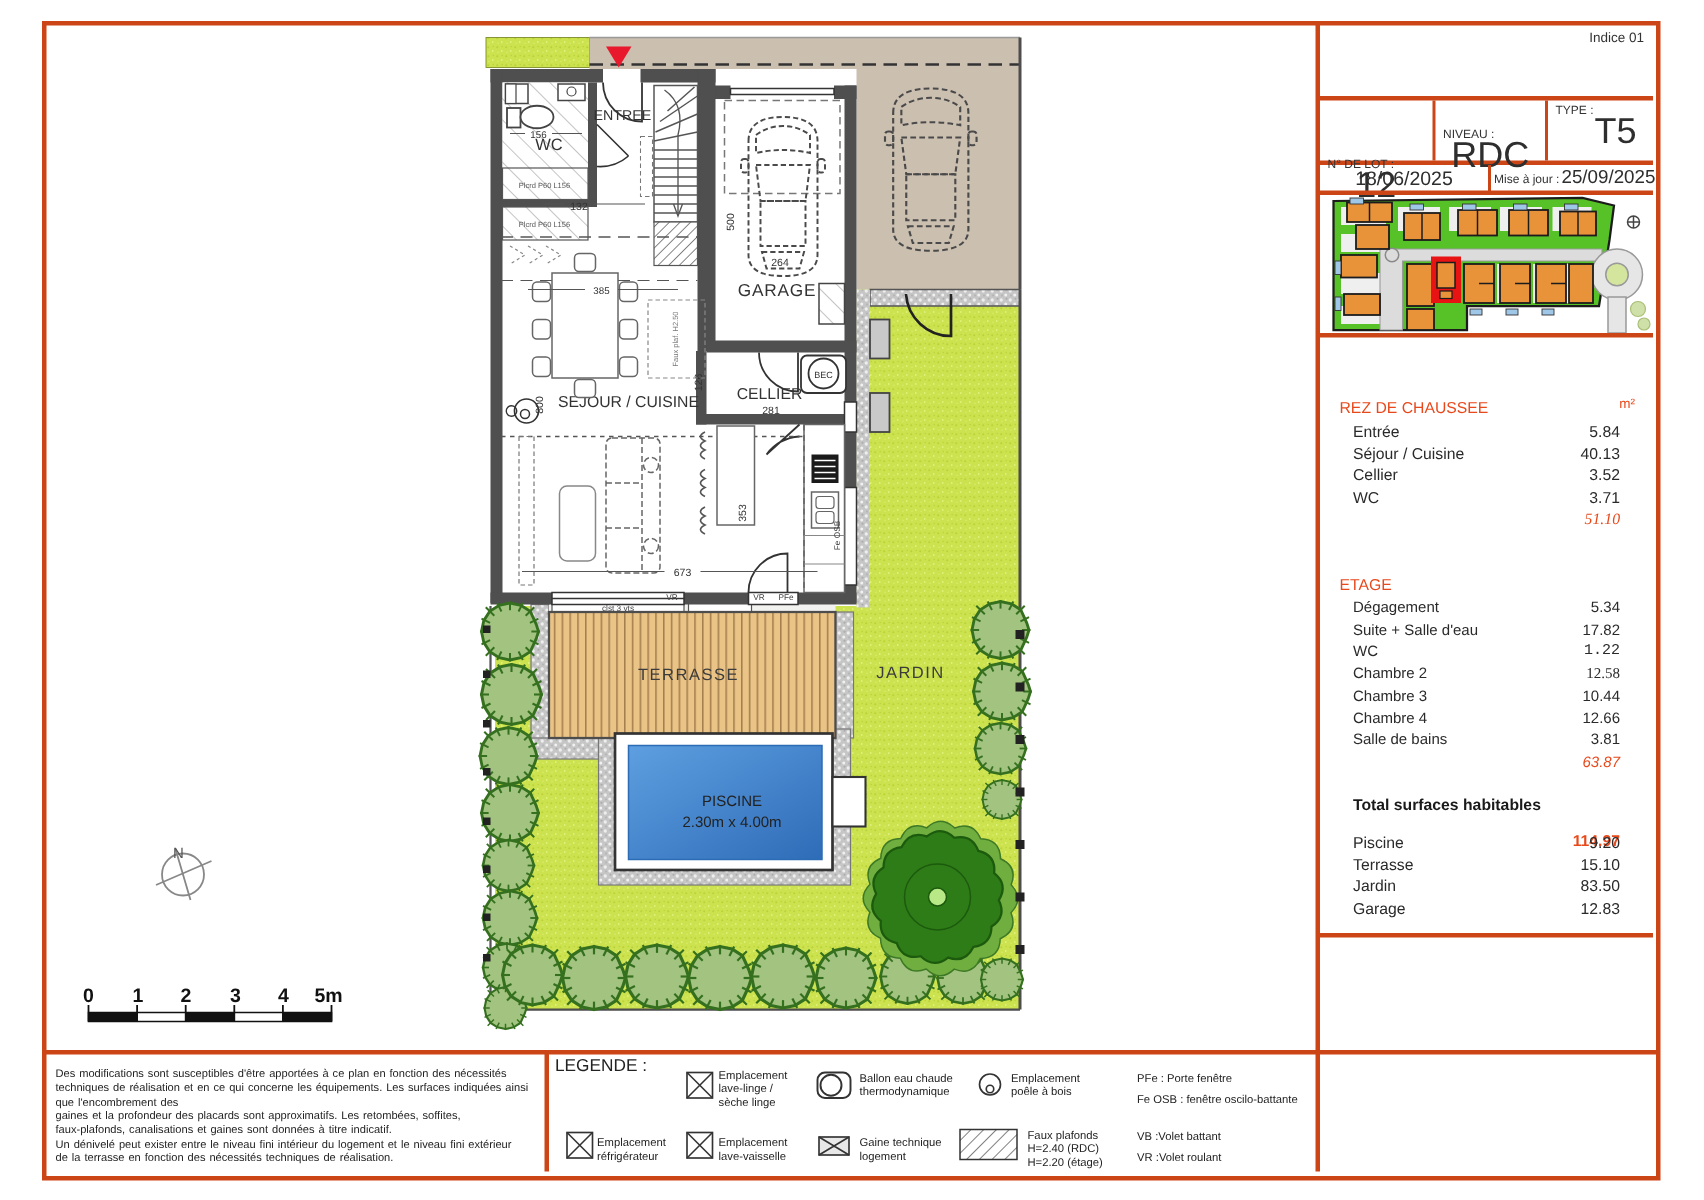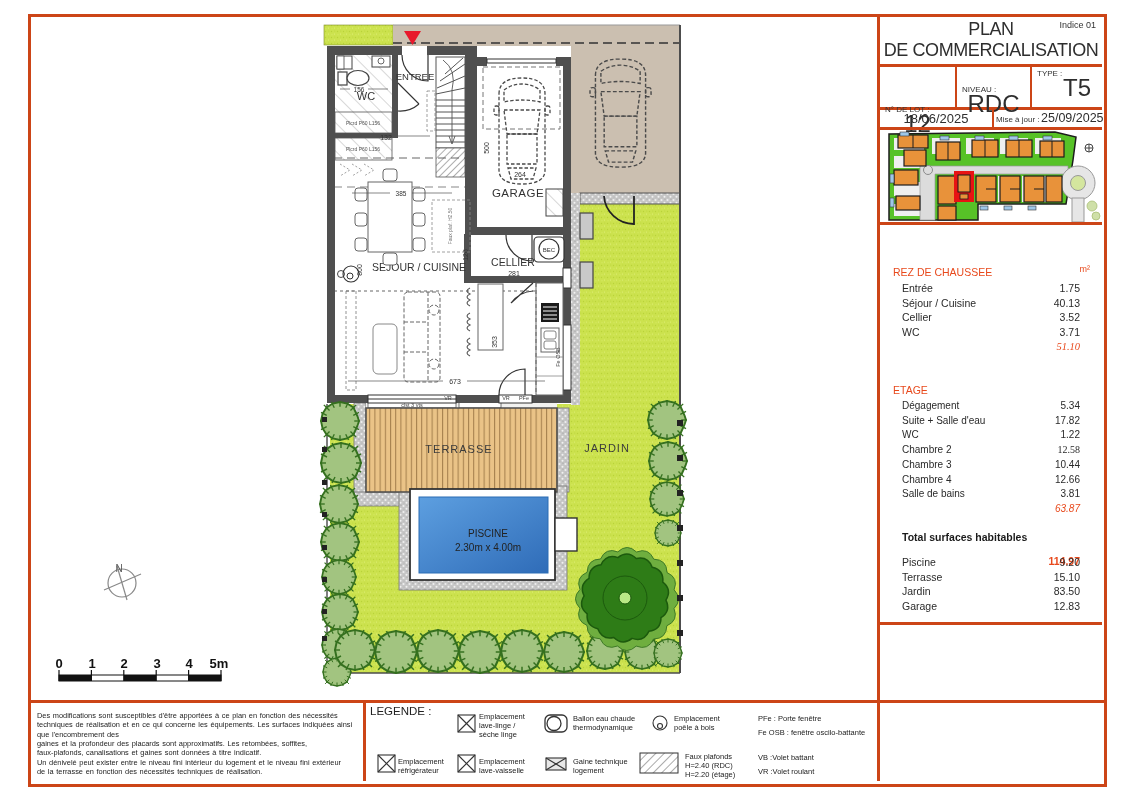--- a/index.html
+++ b/index.html
@@ -419,21 +419,20 @@
 </g>
 </g>
 </svg>
 
 <div class="abs" style="left:877px;top:14px;width:225px;height:767px;border-left:3px solid #cc4517;"></div>
 
 <div class="abs" style="left:880px;top:17px;width:222px;height:47px;border-bottom:3px solid #cc4517;">
 
   <div class="abs" style="right:6px;top:3px;font-size:9px;color:#333;">Indice 01</div>
 
-  <div style="text-align:center;padding-top:2px;font-size:18px;color:#2e2e2e;line-height:21px;letter-spacing:-0.4px;white-space:nowrap;">PLAN<br>DE COMMERCIALISATION</div>
 </div>
 
 <div class="abs" style="left:880px;top:67px;width:222px;height:40px;border-bottom:3px solid #cc4517;">
 
   <div class="abs" style="left:0;top:0;width:75px;height:40px;border-right:2px solid #cc4517;">
     <div style="font-size:8px;color:#333;padding:2px 0 0 5px;margin-top:36px;">N° DE LOT :</div>
     <div style="font-size:24px;color:#2e2e2e;text-align:center;margin-top:-4px;">12</div>
   </div>
 
   <div class="abs" style="left:77px;top:0;width:73px;height:40px;border-right:2px solid #cc4517;">
@@ -541,35 +540,35 @@
   <circle cx="216" cy="86" r="4" fill="#cfe0a8" stroke="#aabf77" stroke-width="0.8"></circle>
 </svg>
 
 <div class="abs" style="left:880px;top:222px;width:222px;height:397px;border-top:3px solid #cc4517;border-bottom:3px solid #cc4517;">
 
 
   <div class="abs or" style="left:13px;top:41px;font-size:10.5px;text-align:right;">REZ DE CHAUSSEE</div>
   <div class="abs or" style="right:12px;top:39px;font-size:9px;">m²</div>
 
   <div class="abs" style="left:22px;top:56px;width:178px;font-size:10.5px;color:#2a2a2a;line-height:14.7px;">
-    <div>Entrée<span style="float:right;">1.75</span></div>
+    <div>Entrée<span style="float:right;">5.84</span></div>
     <div>Séjour / Cuisine<span style="float:right;">40.13</span></div>
     <div>Cellier<span style="float:right;">3.52</span></div>
     <div>WC<span style="float:right;">3.71</span></div>
     <div class="or" style="font-style:italic;">
           <span style="float:right;font-family:Liberation Serif, serif;">51.10</span>
         </div>
   </div>
 
   <div class="abs or" style="left:13px;top:159px;font-size:10.5px;">ETAGE</div>
 
   <div class="abs" style="left:22px;top:174px;width:178px;font-size:10px;color:#2a2a2a;line-height:14.7px;">
     <div>Dégagement<span style="float:right;">5.34</span></div>
     <div>Suite + Salle d'eau<span style="float:right;">17.82</span></div>
-    <div>WC<span style="float:right;">1.22</span></div>
+    <div>WC<span style="float:right;font-family:Liberation Mono, monospace;">1.22</span></div>
     <div>Chambre 2<span style="float:right;font-family:Liberation Serif, serif;">12.58</span></div>
     <div>Chambre 3<span style="float:right;">10.44</span></div>
     <div>Chambre 4<span style="float:right;">12.66</span></div>
     <div>Salle de bains<span style="float:right;">3.81</span></div>
     <div class="or" style="font-style:italic;">
           <span style="float:right;">63.87</span>
         </div>
   </div>
 
   <div class="abs" style="left:22px;top:306px;width:178px;font-size:10.5px;color:#1a1a1a;font-weight:bold;">Total surfaces habitables<span class="or" style="float:right;margin-top:24px;">114.97</span></div>

